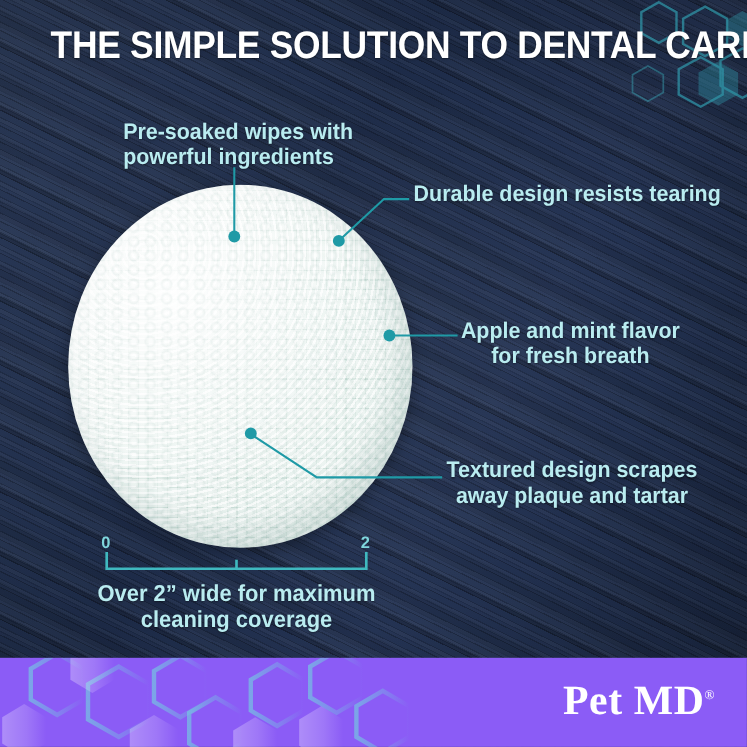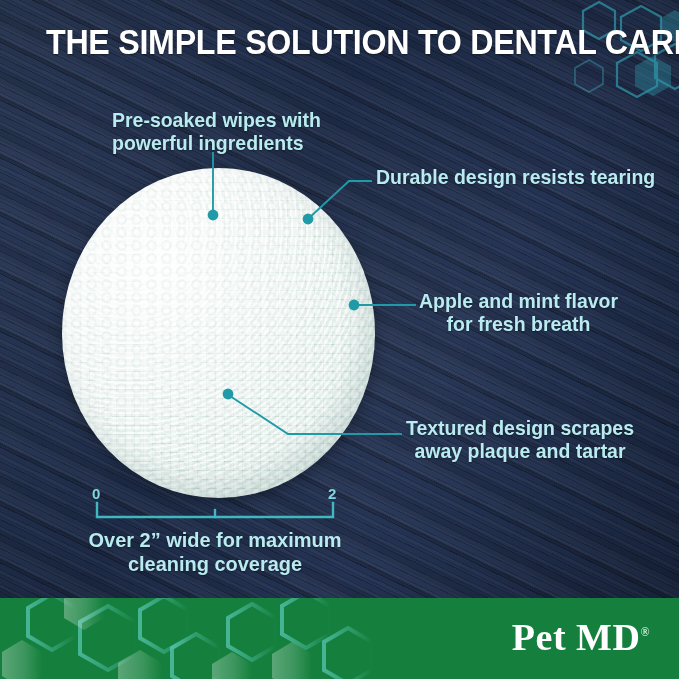--- a/index.html
+++ b/index.html
@@ -136,21 +136,21 @@
     font-weight:bold;
     font-size:15px;
     color:#7fd6dd;
   }
   .rn-0 { left:92px; top:485px; }
   .rn-2 { left:328px; top:485px; }
 
   
   .footer {
     position:absolute; left:0; top:598px; width:679px; height:81px;
-    background:#15803d;
+    background:#8b5cf6;
     overflow:hidden;
   }
   .footer-hex { position:absolute; left:0; top:0; width:420px; height:81px; }
   .logo {
     position:absolute; right:29px; top:14px;
     font-family:"Liberation Serif", serif;
     font-weight:bold;
     font-size:38px;
     line-height:50px;
     color:#ffffff;

